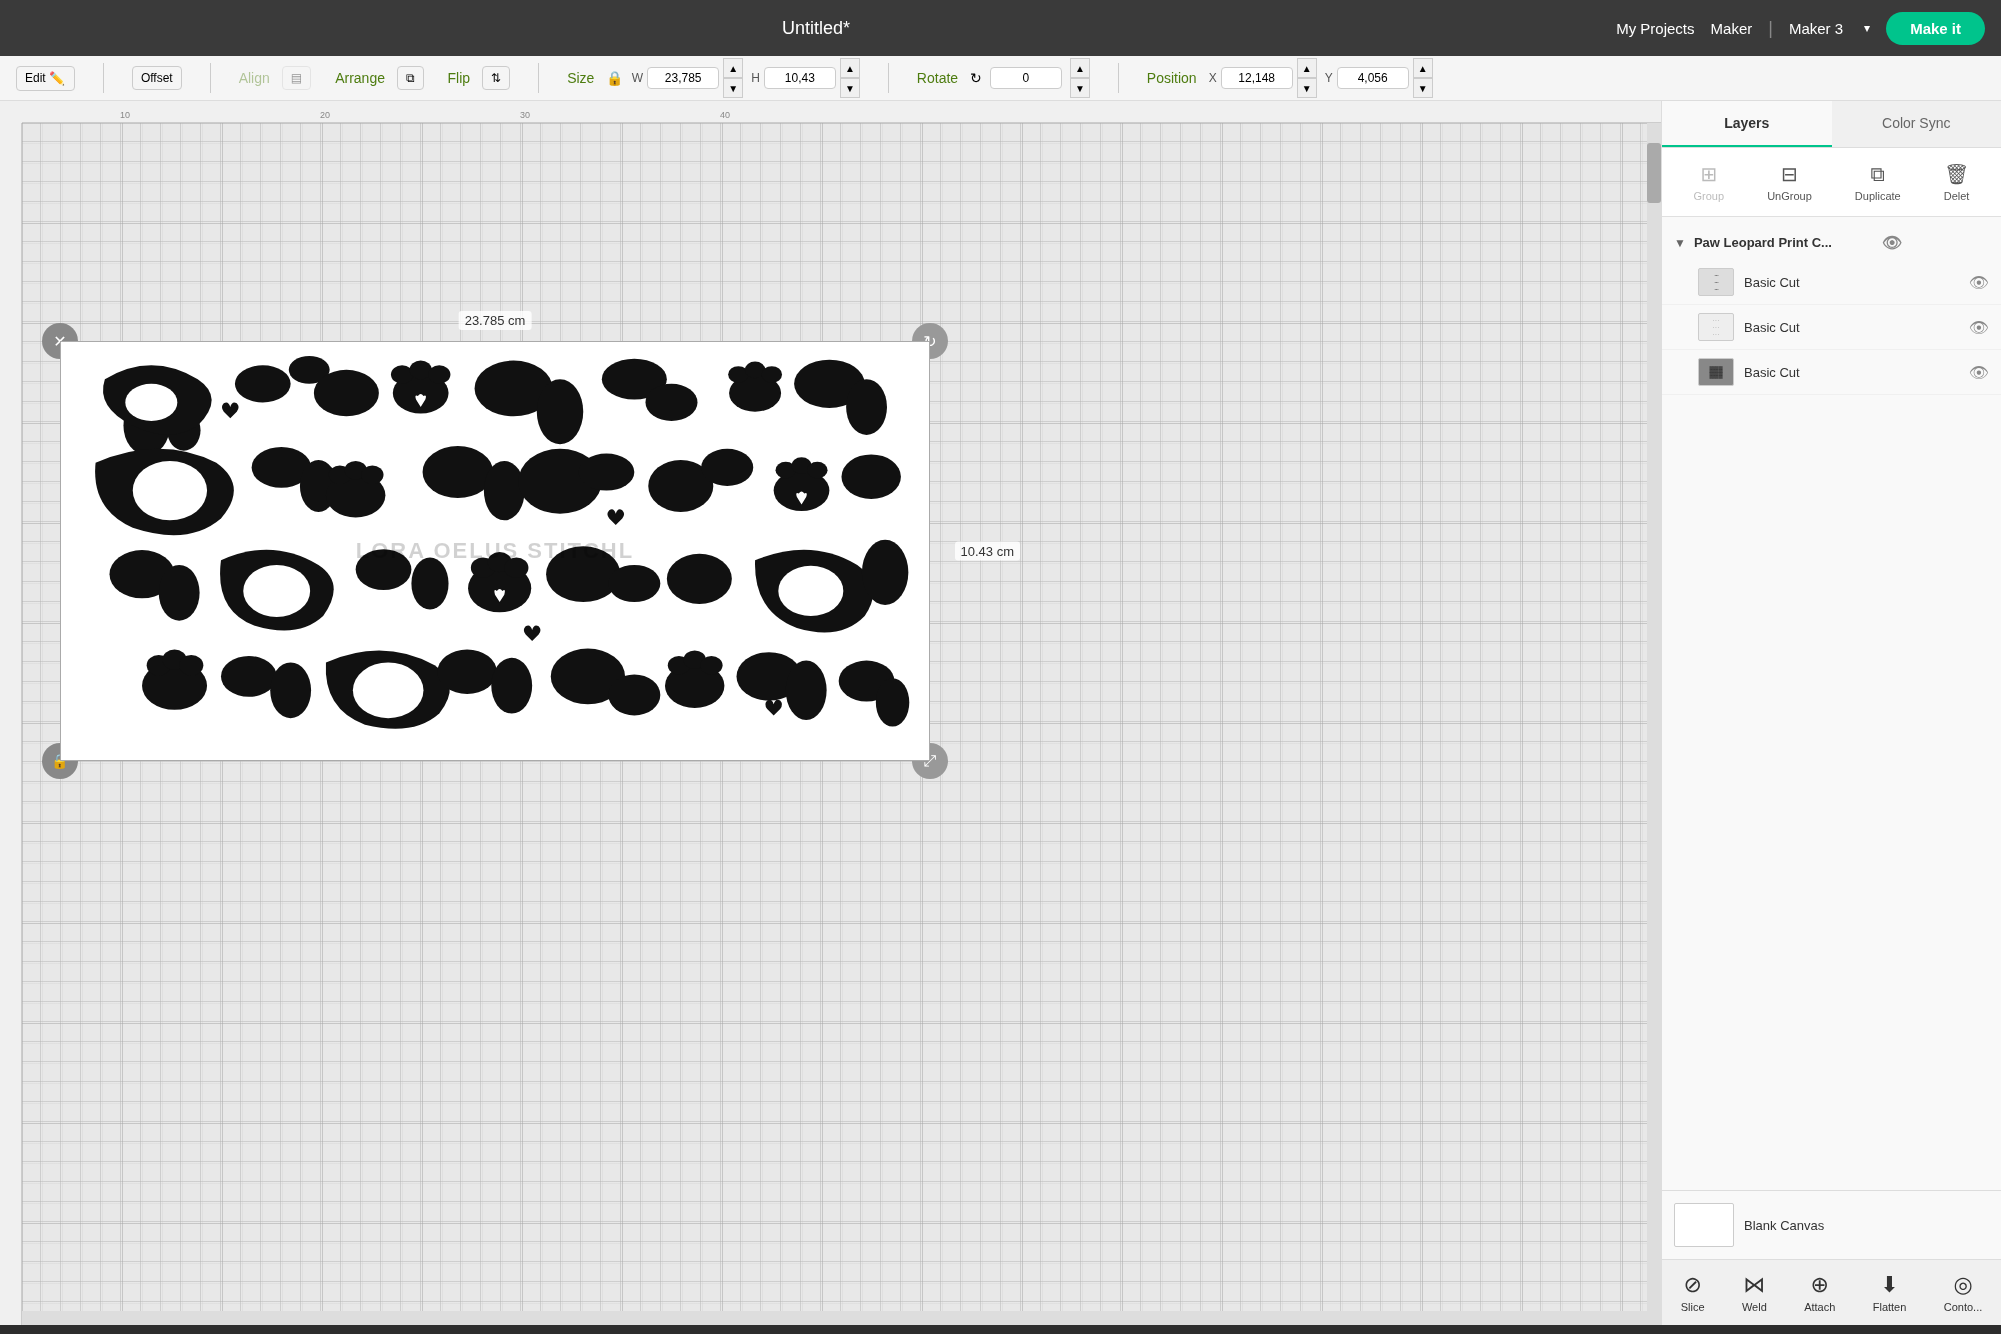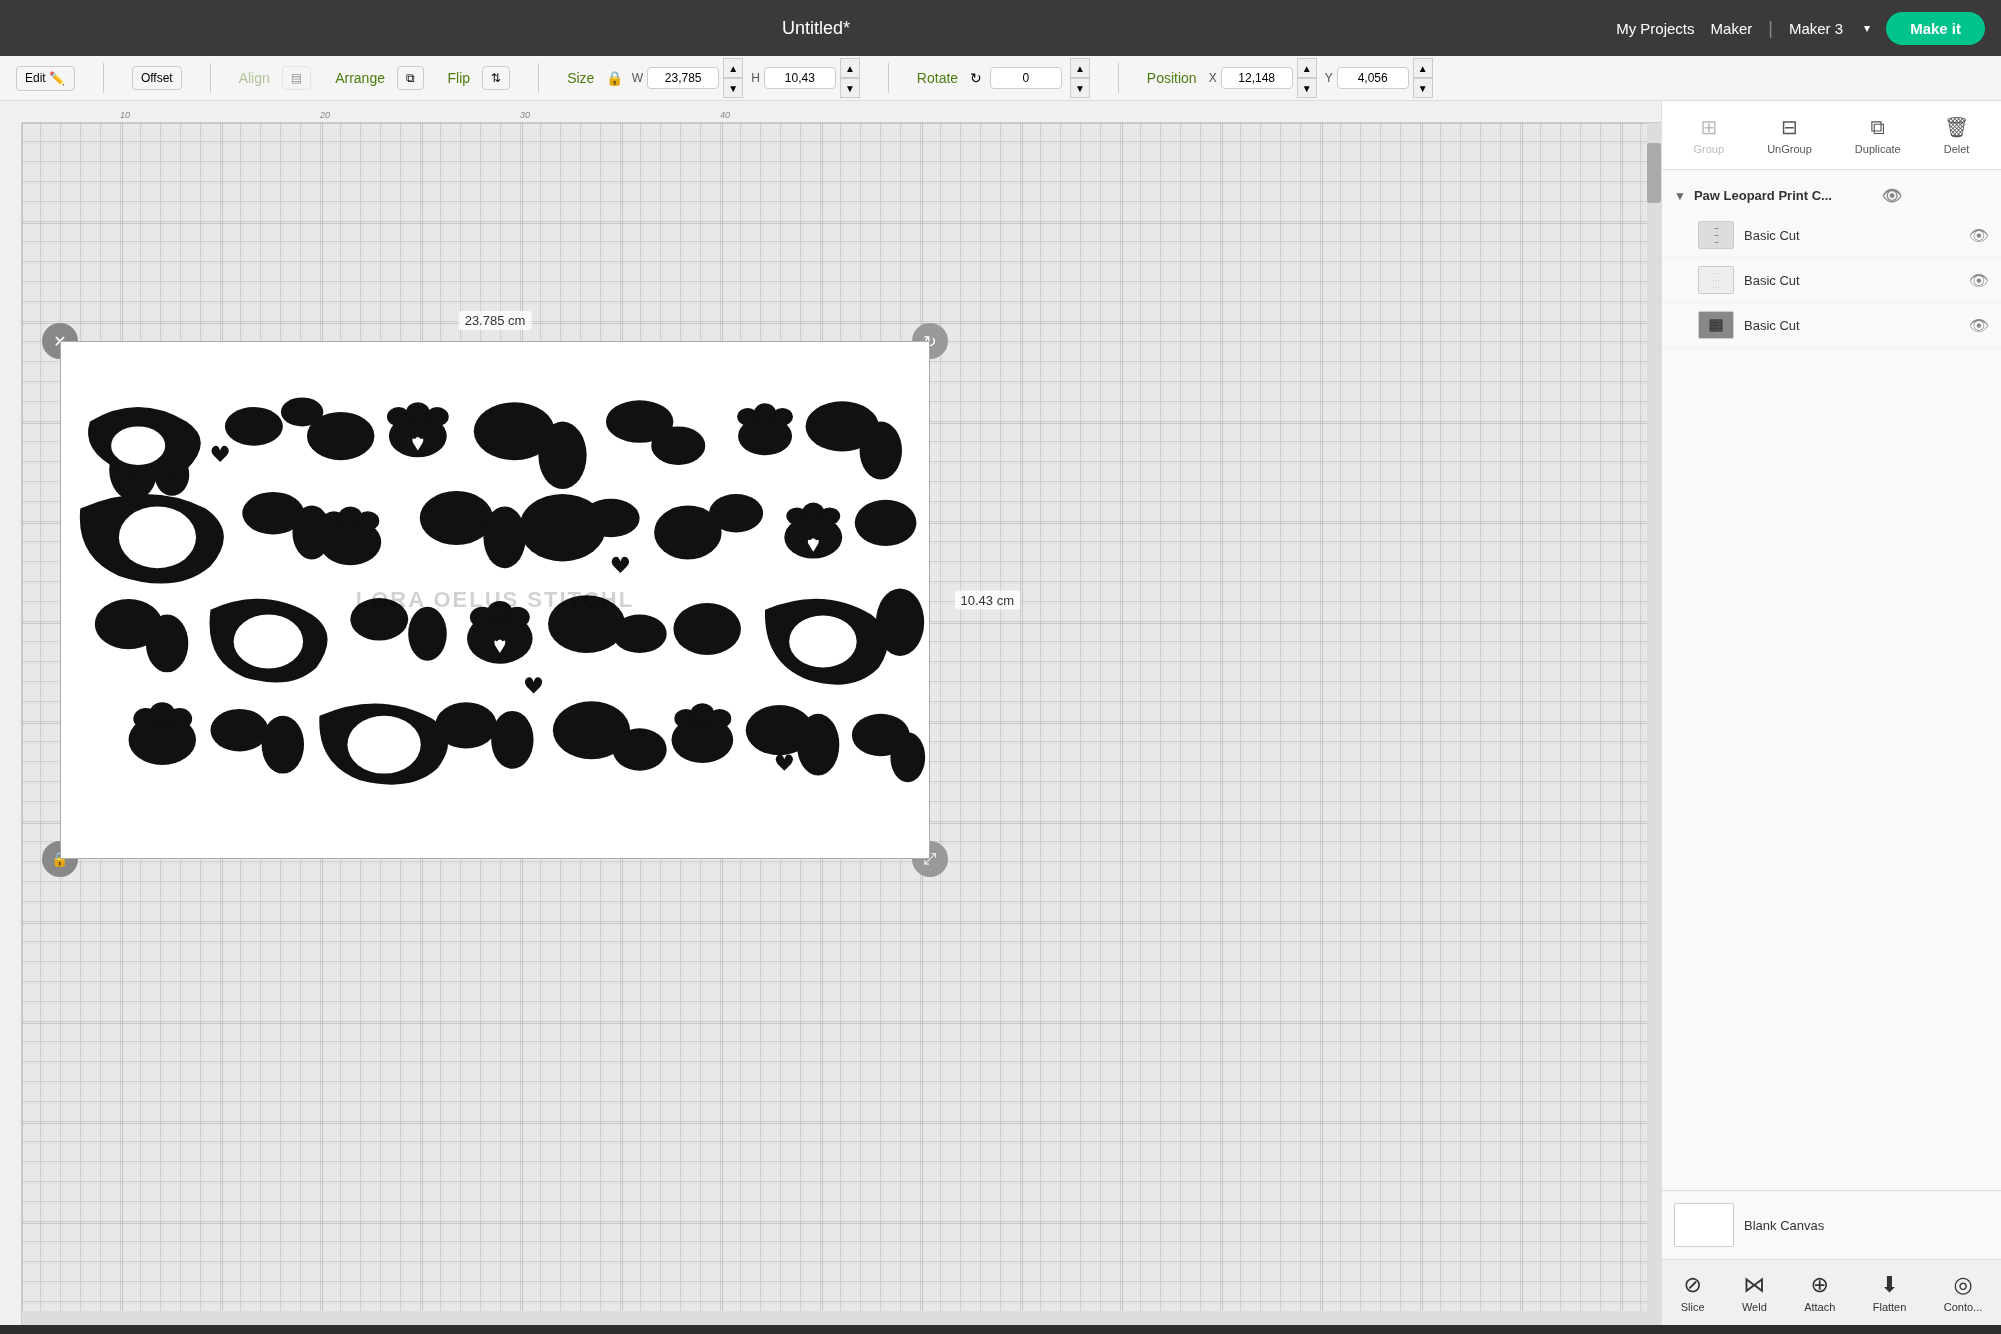--- a/index.html
+++ b/index.html
@@ -59,34 +59,34 @@
       background-image:
         linear-gradient(rgba(180,180,180,0.5) 1px, transparent 1px),
         linear-gradient(90deg, rgba(180,180,180,0.5) 1px, transparent 1px);
       background-size: 20px 20px;
     }
 
     
     #ruler-h {
       position: absolute; top: 0; left: 0; right: 0; height: 22px;
       background: #f0f0f0; border-bottom: 1px solid #ccc;
-      display: flex; align-items: flex-end; padding-bottom: 2px; overflow: hidden; font-style: italic;
+      display: flex; align-items: flex-end; padding-bottom: 2px; overflow: hidden;
     }
     .ruler-mark { position: absolute; font-size: 9px; color: #888; }
     #ruler-v {
       position: absolute; top: 0; left: 0; bottom: 0; width: 22px;
       background: #f0f0f0; border-right: 1px solid #ccc; overflow: hidden;
     }
 
     
     #ruler-corner { position: absolute; top: 0; left: 0; width: 22px; height: 22px; background: #f0f0f0; z-index: 10; }
 
     
     #selection-area {
-      position: absolute; top: 240px; left: 60px; width: 870px; height: 518px;
+      position: absolute; top: 240px; left: 60px; width: 870px; height: 420px;
     }
     .handle-x { position: absolute; top: 0; left: 0; width: 36px; height: 36px; background: #888; border-radius: 50%; display: flex; align-items: center; justify-content: center; color: #fff; font-size: 16px; cursor: pointer; transform: translate(-50%, -50%); }
     .handle-rotate { position: absolute; top: 0; right: 0; width: 36px; height: 36px; background: #999; border-radius: 50%; display: flex; align-items: center; justify-content: center; color: #fff; font-size: 16px; cursor: pointer; transform: translate(50%, -50%); }
     .handle-lock { position: absolute; bottom: 0; left: 0; width: 36px; height: 36px; background: #888; border-radius: 50%; display: flex; align-items: center; justify-content: center; color: #fff; font-size: 14px; cursor: pointer; transform: translate(-50%, 50%); }
     .handle-resize { position: absolute; bottom: 0; right: 0; width: 36px; height: 36px; background: #999; border-radius: 50%; display: flex; align-items: center; justify-content: center; color: #fff; font-size: 16px; cursor: pointer; transform: translate(50%, 50%); }
 
     
     .dim-label-top {
       position: absolute; top: -30px; left: 50%; transform: translateX(-50%);
       font-size: 13px; color: #333; background: rgba(255,255,255,0.8); padding: 2px 6px; border-radius: 3px;
@@ -472,20 +472,28 @@
 
     <div id="scroll-area">
       <div id="scroll-thumb"></div>
     </div>
 
     <div id="hscroll-area"></div>
   </div>
 
   <div id="right-panel">
 
+    <div id="panel-tabs">
+      <div class="panel-tab active">
+        <span>Layers</span>
+      </div>
+      <div class="panel-tab">
+        <span>Color Sync</span>
+      </div>
+    </div>
 
     <div id="panel-toolbar">
       <div class="panel-tool-btn disabled">
         <span class="panel-tool-icon">⊞</span>
         <span>Group</span>
       </div>
       <div class="panel-tool-btn">
         <span class="panel-tool-icon">⊟</span>
         <span>UnGroup</span>
       </div>

